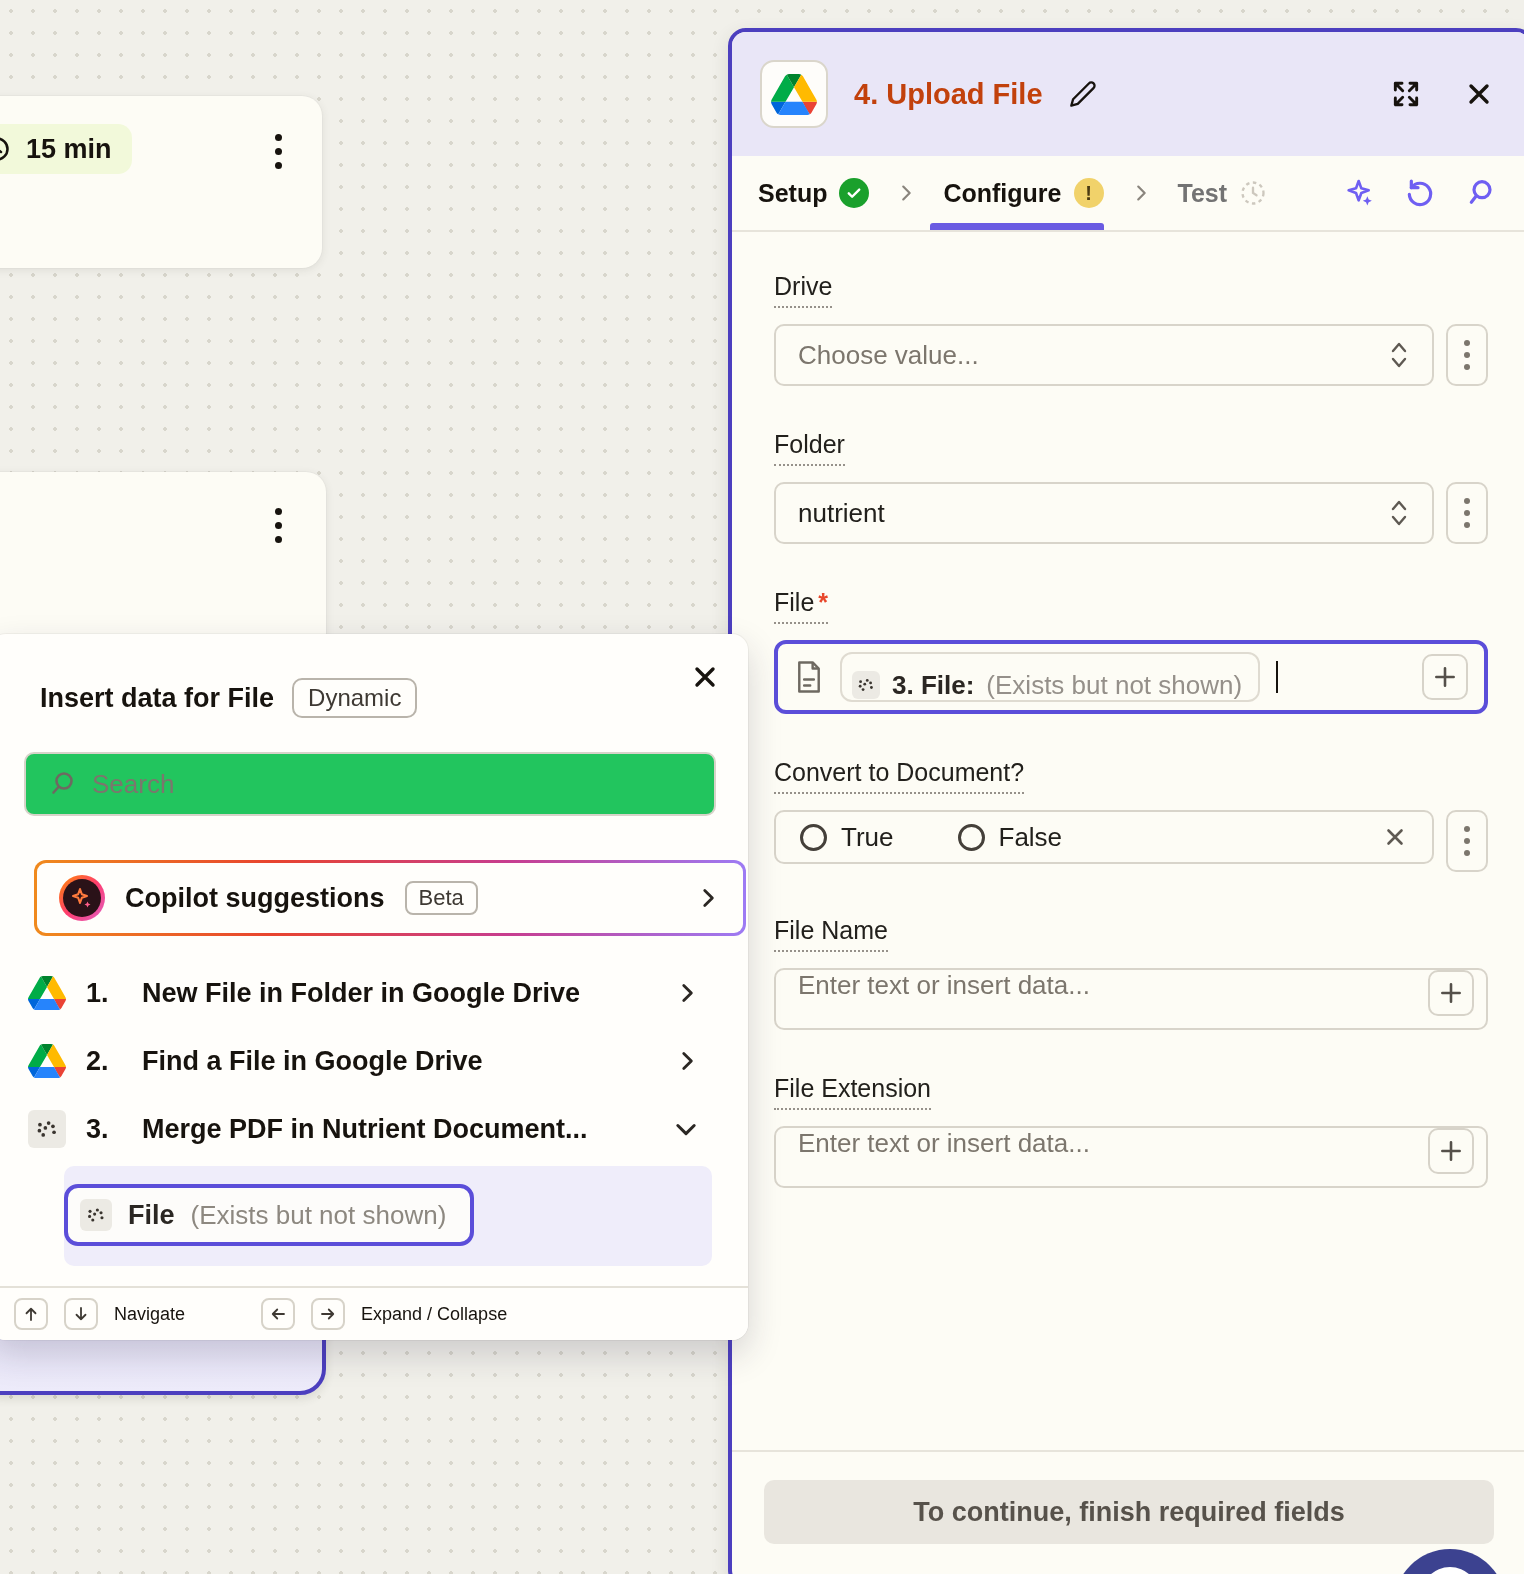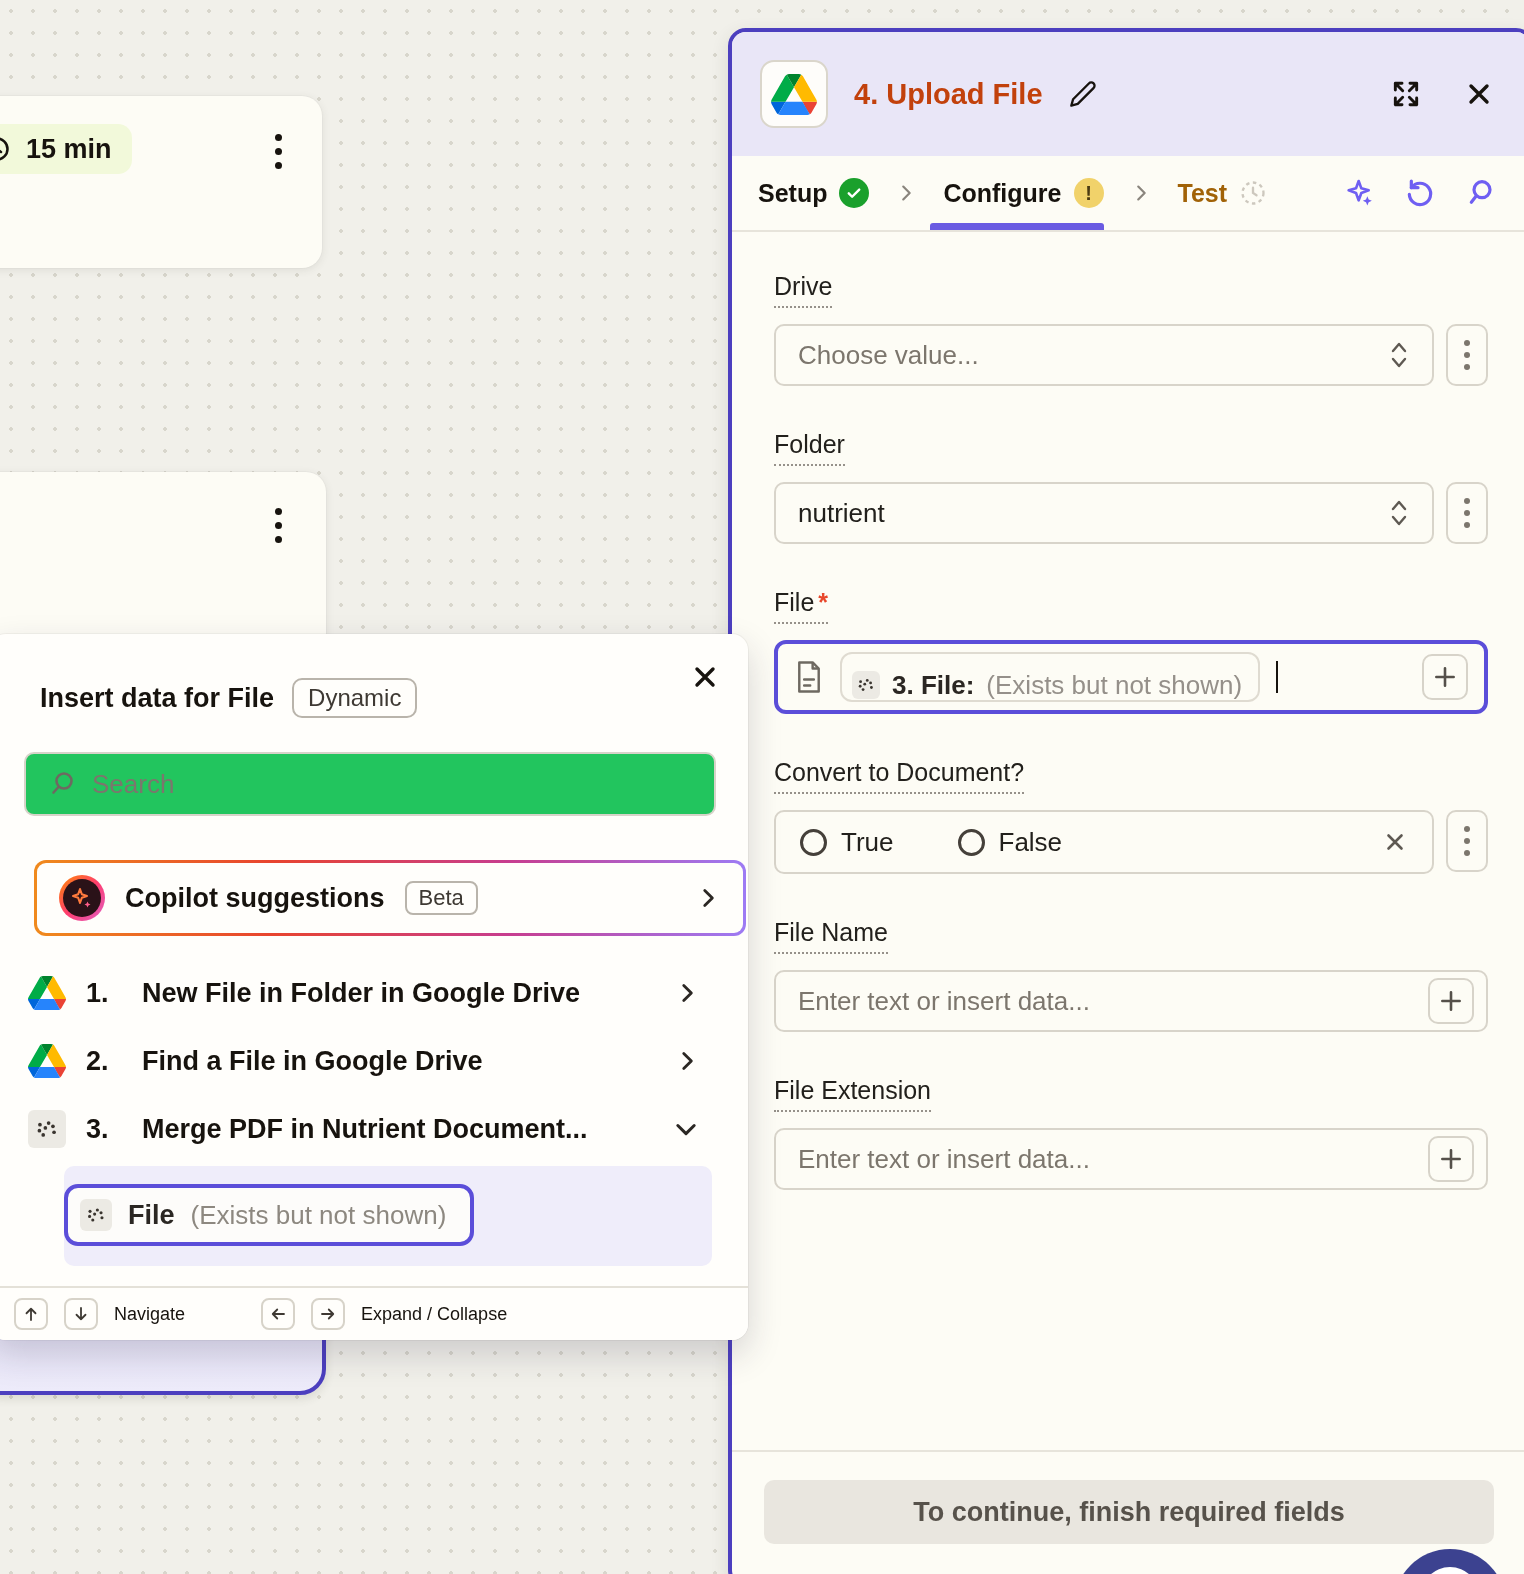--- a/index.html
+++ b/index.html
@@ -145,21 +145,21 @@
   .panel-title { font-size:29px; font-weight:700; color:#c2410c; }
   .hdr-icons { margin-left:auto; display:flex; align-items:center; gap:42px; }
   .icon-btn { cursor:pointer; }
 
   .tabs-row {
     position:relative; height:76px; border-bottom:2px solid #e7e4db;
     display:flex; align-items:center; padding:0 34px 0 26px; background:#fdfcf5;
   }
   .tab { display:flex; align-items:center; gap:12px; cursor:pointer; }
   .tab .tlabel { font-size:25px; font-weight:700; color:#17130e; }
-  .tab.dim .tlabel { color:#a16207; }
+  .tab.dim .tlabel { color:#737373; }
   .status-circle {
     width:30px; height:30px; border-radius:50%;
     display:flex; align-items:center; justify-content:center;
   }
   .status-green { background:#1aa02c; }
   .status-yellow { background:#f1d26a; font-size:20px; font-weight:700; color:#4a3a12; }
   .tab-chev { margin:0 26px; }
   .tabs-icons { margin-left:auto; display:flex; align-items:center; gap:28px; }
   .tab-underline {
     position:absolute; left:198px; bottom:0; width:174px; height:7px;
@@ -199,32 +199,32 @@
   .inline-token .tprefix { font-size:26px; font-weight:700; color:#2b2723; white-space:nowrap; }
   .inline-token .thint { font-size:26px; color:#95908a; white-space:nowrap; }
   .caret { width:2px; height:32px; background:#17130e; }
   .plus-btn {
     margin-left:auto; width:46px; height:46px; border:2px solid #d7d3c9;
     border-radius:10px; background:#fdfcf5; display:flex; align-items:center;
     justify-content:center; cursor:pointer;
   }
 
   .radio-field {
-    flex:1; height:64px; border:2px solid #d8d4ca; border-radius:10px;
+    flex:1; height:54px; border:2px solid #d8d4ca; border-radius:10px;
     background:#fdfcf5; display:flex; align-items:center; padding:0 24px; gap:14px;
   }
   .radio-opt { display:flex; align-items:center; gap:14px; cursor:pointer; }
   .radio-circle { width:27px; height:27px; border:3px solid #45403a; border-radius:50%; background:transparent; }
   .radio-lbl { font-size:26px; color:#22201c; }
   .radio-gap { width:36px; }
   .clear-x { margin-left:auto; cursor:pointer; }
 
   .text-field {
     height:62px; border:2px solid #d8d4ca; border-radius:10px; background:#fdfcf5;
-    display:flex; align-items:center; padding:0 12px 0 22px;
+    display:flex; padding:0 12px 0 22px;
   }
   .text-field .placeholder { font-size:26px; color:#7c766d; }
 
   .panel-footer { position:absolute; left:0; right:0; top:1418px; border-top:2px solid #e7e4db; }
   .disabled-btn {
     margin:28px 36px 0 32px; height:64px; background:#e9e6df; border-radius:10px;
     display:flex; align-items:center; justify-content:center;
     font-size:27px; font-weight:700; color:#57524b; cursor:default;
   }
   .fab {

